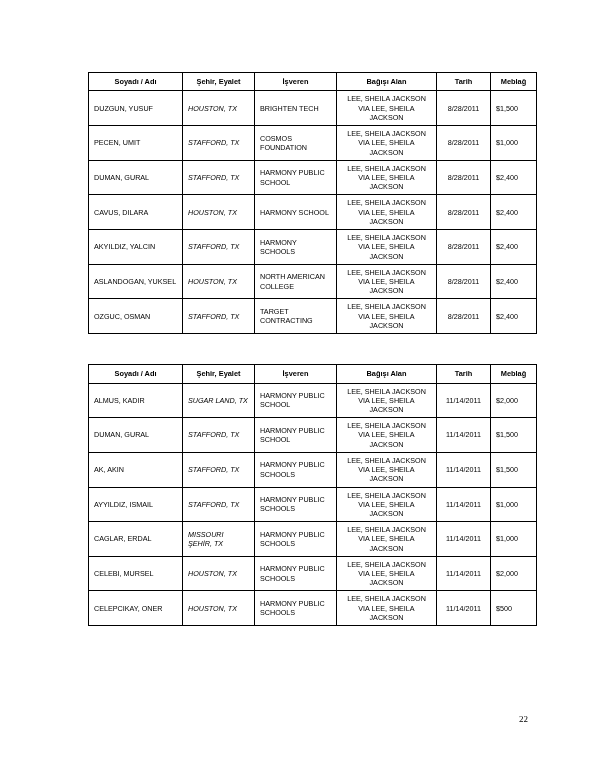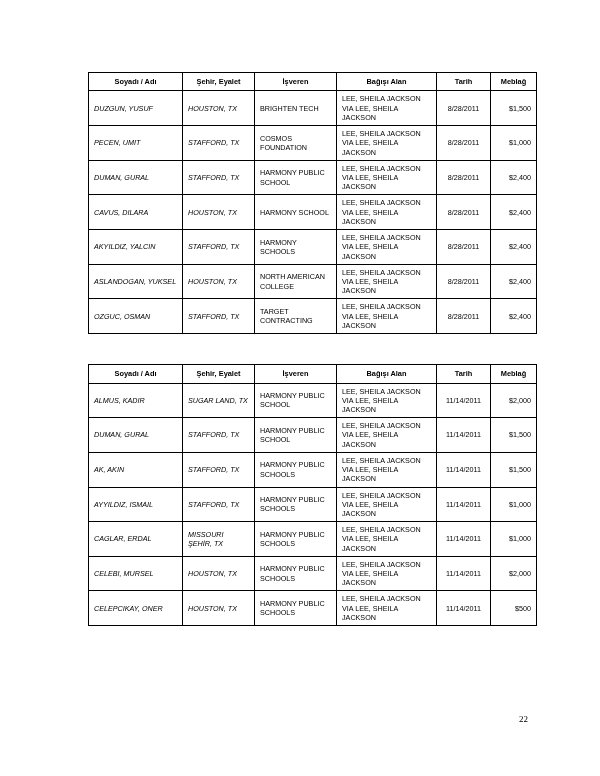--- a/index.html
+++ b/index.html
@@ -44,26 +44,26 @@
     padding-top: 4px;
     padding-bottom: 4px;
   }
   .col-name   { width: 94px; }
   .col-city   { width: 72px; }
   .col-emp    { width: 82px; }
   .col-area   { width: 100px; }
   .col-date   { width: 54px; }
   .col-amount { width: 46px; }
 
-  td.name     { text-align: left; font-style: italic; }
+  td.name     { text-align: left; }
   td.city     { text-align: left; font-style: italic; }
   td.emp      { text-align: left; }
-  td.area     { text-align: left; }
+  td.area     { text-align: center; }
   td.date     { text-align: center; }
-  td.amount   { text-align: right; }
+  td.amount   { text-align: left; }
 
   tr.total-row td {
     font-weight: bold;
   }
   tr.total-row td.label {
     text-align: left;
   }
   tr.total-row td.amount {
     text-align: right;
   }

